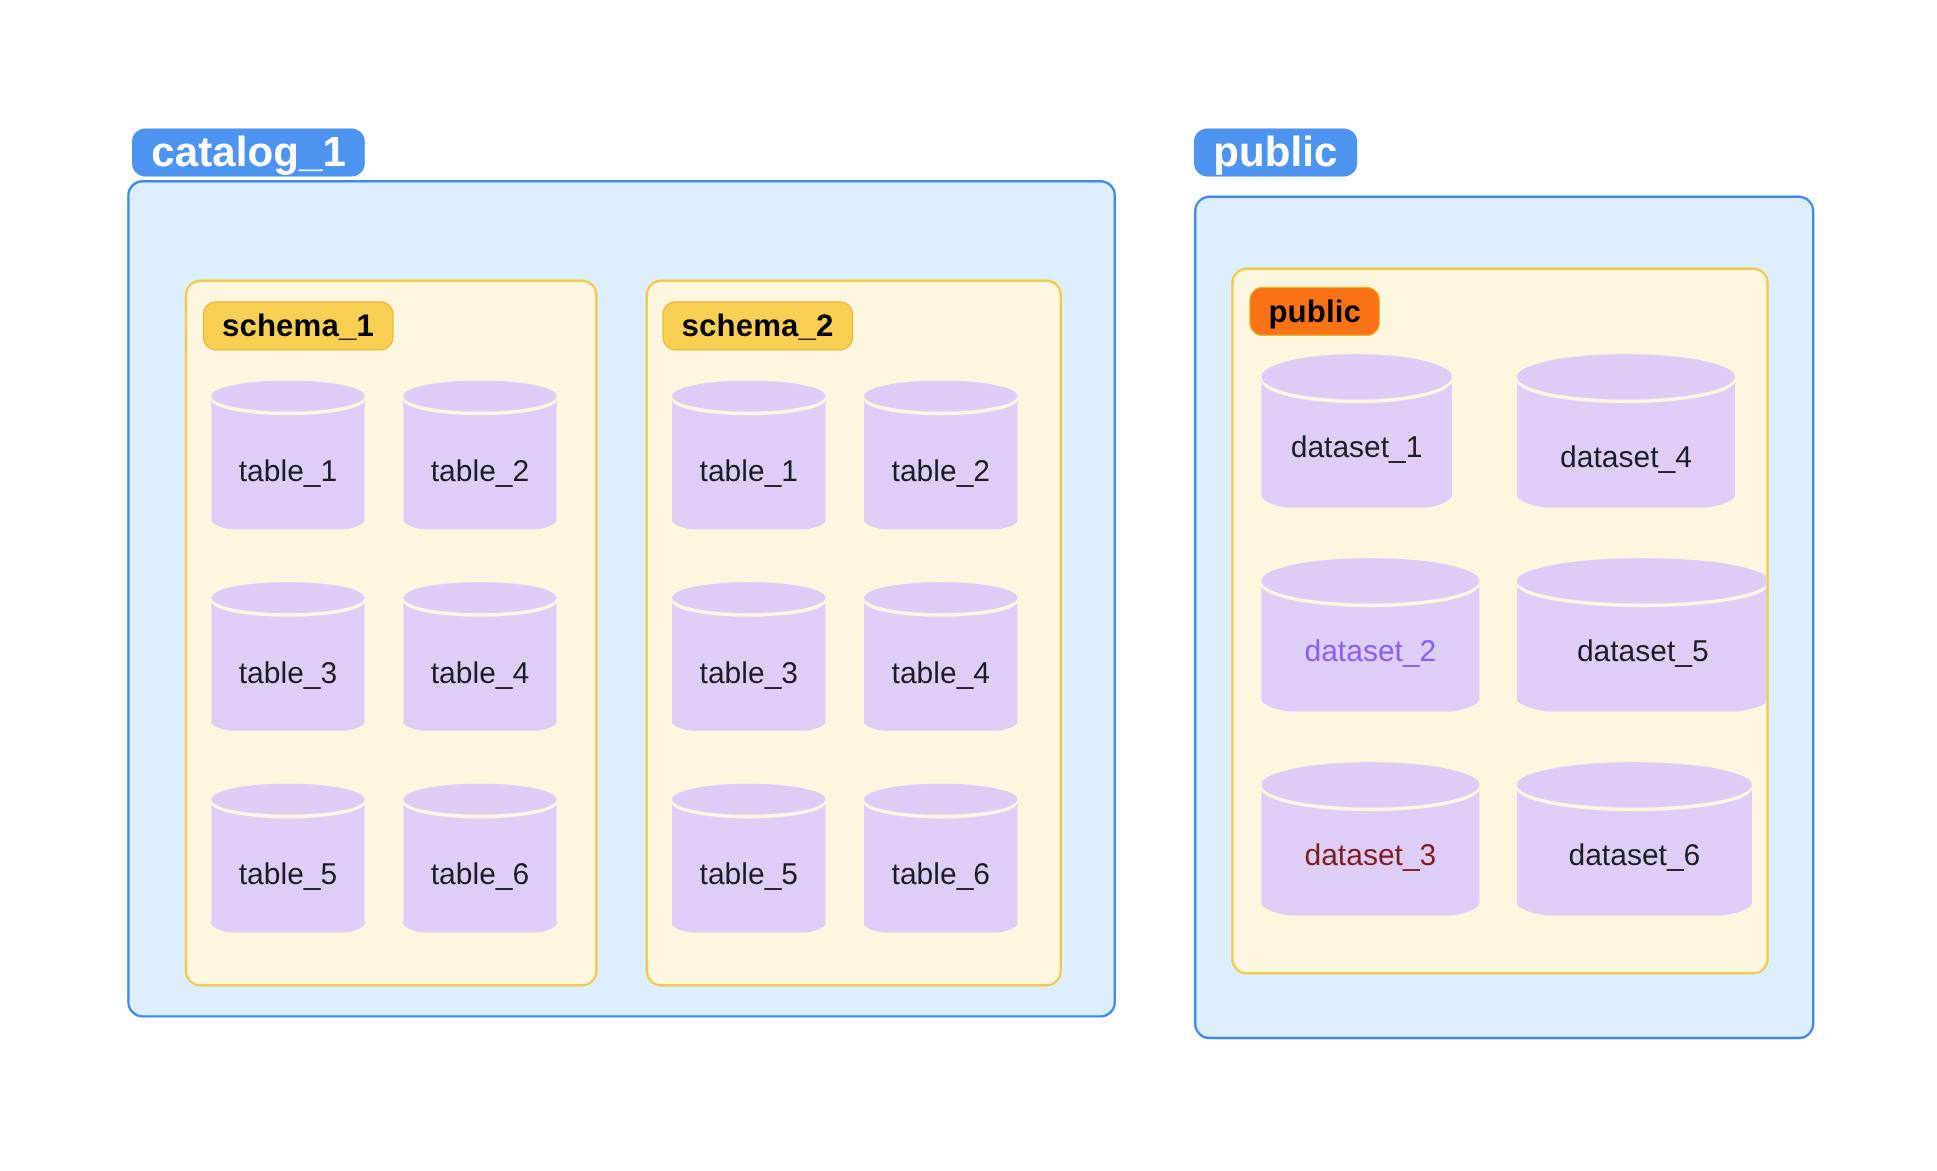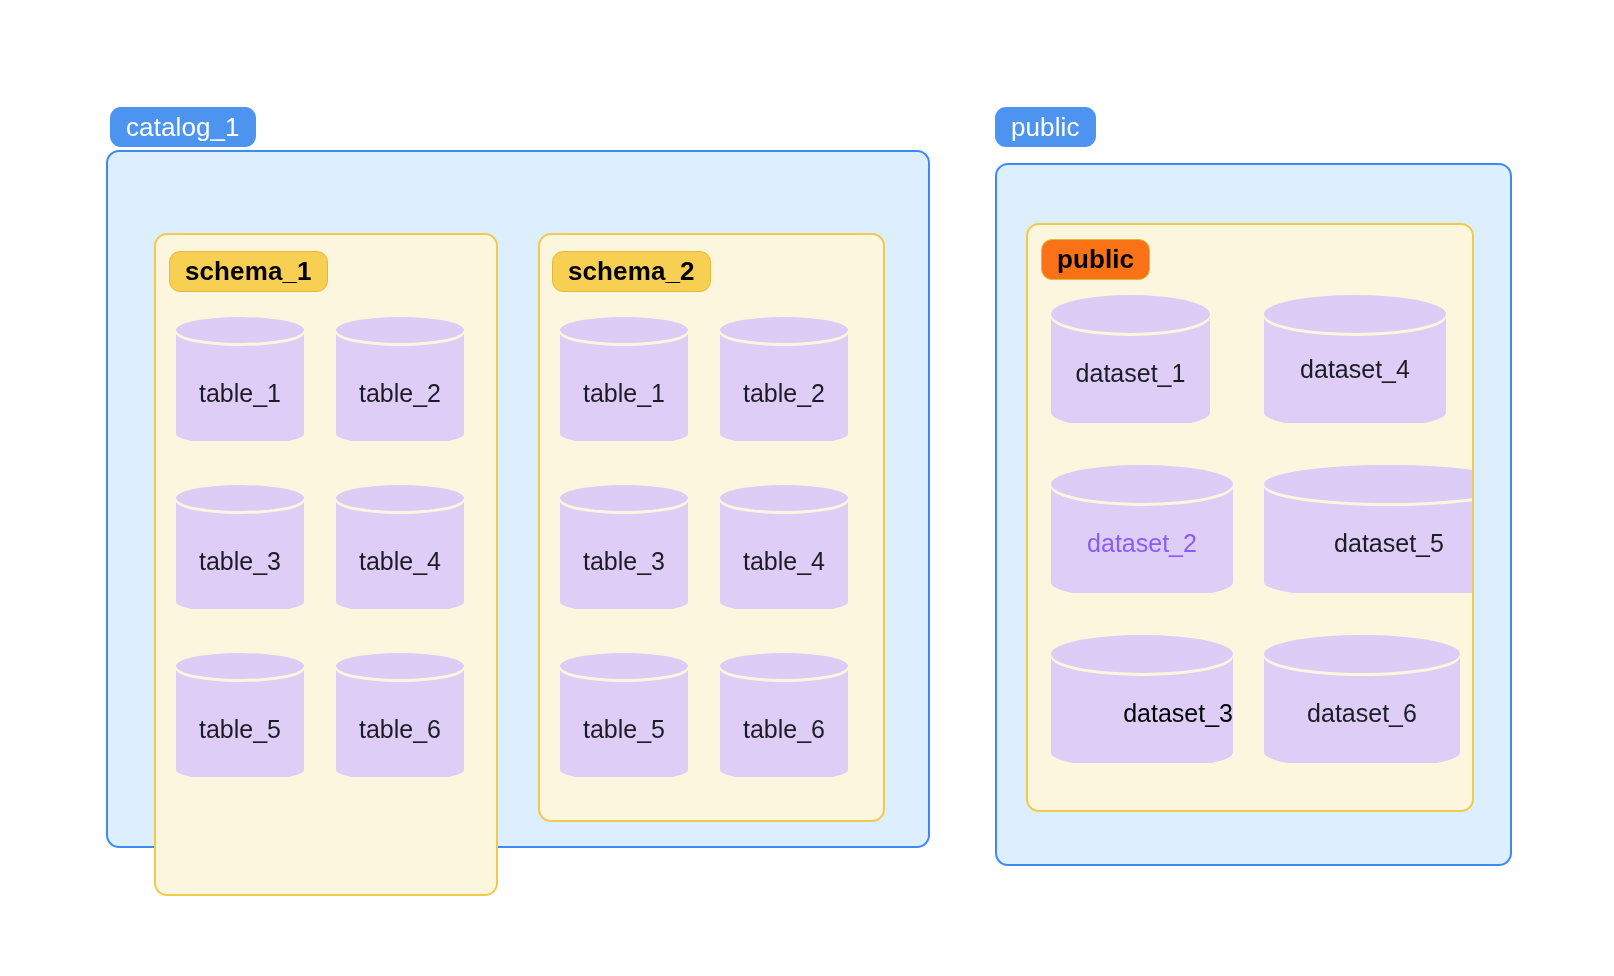--- a/index.html
+++ b/index.html
@@ -26,22 +26,22 @@
   .catalog-badge {
     position: absolute;
     display: inline-flex;
     align-items: center;
     justify-content: center;
     height: 40px;
     padding: 0 16px;
     border-radius: 11px;
     background: #4d94f0;
     color: #ffffff;
-    font-size: 26px;
-    font-weight: 400;
+    font-size: 35px;
+    font-weight: 700;
     letter-spacing: 0.1px;
     white-space: nowrap;
     z-index: 4;
     box-sizing: border-box;
   }
 
   .catalog-box {
     position: absolute;
     background: #ddeeff;
     border: 2px solid #3d8bf2;
@@ -103,21 +103,21 @@
     white-space: nowrap;
     pointer-events: none;
   }
 </style>
 </head>
 <body>
 
 <div class="canvas" id="canvas-root">
     <div class="catalog-badge" style="left: 110px; top: 107px; background: rgb(77, 148, 240); color: rgb(255, 255, 255);">catalog_1</div>
     <div class="catalog-box" style="left: 106px; top: 150px; width: 824px; height: 698px; background: rgb(221, 238, 255); border-color: rgb(61, 139, 242);"></div>
-    <div class="schema-panel" style="left: 154px; top: 233px; width: 344px; height: 663px; background: rgb(253, 246, 223); border-color: rgb(243, 201, 74);">
+    <div class="schema-panel" style="left: 154px; top: 233px; width: 344px; height: 589px; background: rgb(253, 246, 223); border-color: rgb(243, 201, 74);">
       <div class="schema-badge" style="left: 13px; top: 16px; background: rgb(246, 207, 83); border-color: rgb(226, 185, 60); color: rgb(0, 0, 0);">schema_1</div>
       <div class="cylinder" style="left: 20px; top: 82px; width: 128px; height: 124px;">
         <svg class="cyl-svg" viewBox="0 0 128 124" preserveAspectRatio="none">
           <path d="M 0,16 A 64,13 0 0 0 128,16 L 128,116.85 A 64,11.049999999999999 0 0 1 0,116.85 Z" fill="#ddcdf7"></path>
           <ellipse cx="64" cy="13" rx="64" ry="13" fill="#dccdf7"></ellipse>
         </svg>
         <div class="cyl-label" style="top: 62px; color: rgb(28, 28, 36);">table_1</div>
       </div>
       <div class="cylinder" style="left: 180px; top: 82px; width: 128px; height: 124px;">
         <svg class="cyl-svg" viewBox="0 0 128 124" preserveAspectRatio="none">
@@ -209,42 +209,42 @@
           <path d="M 0,22 A 91,19 0 0 0 182,22 L 182,117.55 A 91,16.15 0 0 1 0,117.55 Z" fill="#ddcdf7"></path>
           <ellipse cx="91" cy="19" rx="91" ry="19" fill="#dccdf7"></ellipse>
         </svg>
         <div class="cyl-label" style="top: 64px; color: rgb(28, 28, 36);">dataset_1</div>
       </div>
       <div class="cylinder" style="left: 236px; top: 70px; width: 182px; height: 128px;">
         <svg class="cyl-svg" viewBox="0 0 182 128" preserveAspectRatio="none">
           <path d="M 0,22 A 91,19 0 0 0 182,22 L 182,117.55 A 91,16.15 0 0 1 0,117.55 Z" fill="#ddcdf7"></path>
           <ellipse cx="91" cy="19" rx="91" ry="19" fill="#dccdf7"></ellipse>
         </svg>
-        <div class="cyl-label" style="top: 60px; color: rgb(28, 28, 36);">dataset_4</div>
+        <div class="cyl-label" style="top: 72px; color: rgb(28, 28, 36);">dataset_4</div>
       </div>
       <div class="cylinder" style="left: 23px; top: 240px; width: 182px; height: 128px;">
         <svg class="cyl-svg" viewBox="0 0 182 128" preserveAspectRatio="none">
           <path d="M 0,22 A 91,19 0 0 0 182,22 L 182,117.55 A 91,16.15 0 0 1 0,117.55 Z" fill="#ddcdf7"></path>
           <ellipse cx="91" cy="19" rx="91" ry="19" fill="#dccdf7"></ellipse>
         </svg>
         <div class="cyl-label" style="top: 64px; color: #8b5cf6;">dataset_2</div>
       </div>
-      <div class="cylinder" style="left: 236px; top: 240px; width: 210px; height: 128px; padding-left: 40px;">
+      <div class="cylinder" style="left: 236px; top: 240px; width: 210px; height: 128px;">
         <svg class="cyl-svg" viewBox="0 0 182 128" preserveAspectRatio="none">
           <path d="M 0,22 A 91,19 0 0 0 182,22 L 182,117.55 A 91,16.15 0 0 1 0,117.55 Z" fill="#ddcdf7"></path>
           <ellipse cx="91" cy="19" rx="91" ry="19" fill="#dccdf7"></ellipse>
         </svg>
         <div class="cyl-label" style="top: 64px; color: rgb(28, 28, 36);">dataset_5</div>
       </div>
       <div class="cylinder" style="left: 23px; top: 410px; width: 182px; height: 128px;">
         <svg class="cyl-svg" viewBox="0 0 182 128" preserveAspectRatio="none">
           <path d="M 0,22 A 91,19 0 0 0 182,22 L 182,117.55 A 91,16.15 0 0 1 0,117.55 Z" fill="#ddcdf7"></path>
           <ellipse cx="91" cy="19" rx="91" ry="19" fill="#dccdf7"></ellipse>
         </svg>
-        <div class="cyl-label" style="top: 64px; color: #000000; text-align: right;">dataset_3</div>
+        <div class="cyl-label" style="top: 64px; color: #7f1d1d;">dataset_3</div>
       </div>
       <div class="cylinder" style="left: 236px; top: 410px; width: 196px; height: 128px;">
         <svg class="cyl-svg" viewBox="0 0 182 128" preserveAspectRatio="none">
           <path d="M 0,22 A 91,19 0 0 0 182,22 L 182,117.55 A 91,16.15 0 0 1 0,117.55 Z" fill="#ddcdf7"></path>
           <ellipse cx="91" cy="19" rx="91" ry="19" fill="#dccdf7"></ellipse>
         </svg>
         <div class="cyl-label" style="top: 64px; color: rgb(28, 28, 36);">dataset_6</div>
       </div>
     </div>
   </div>

